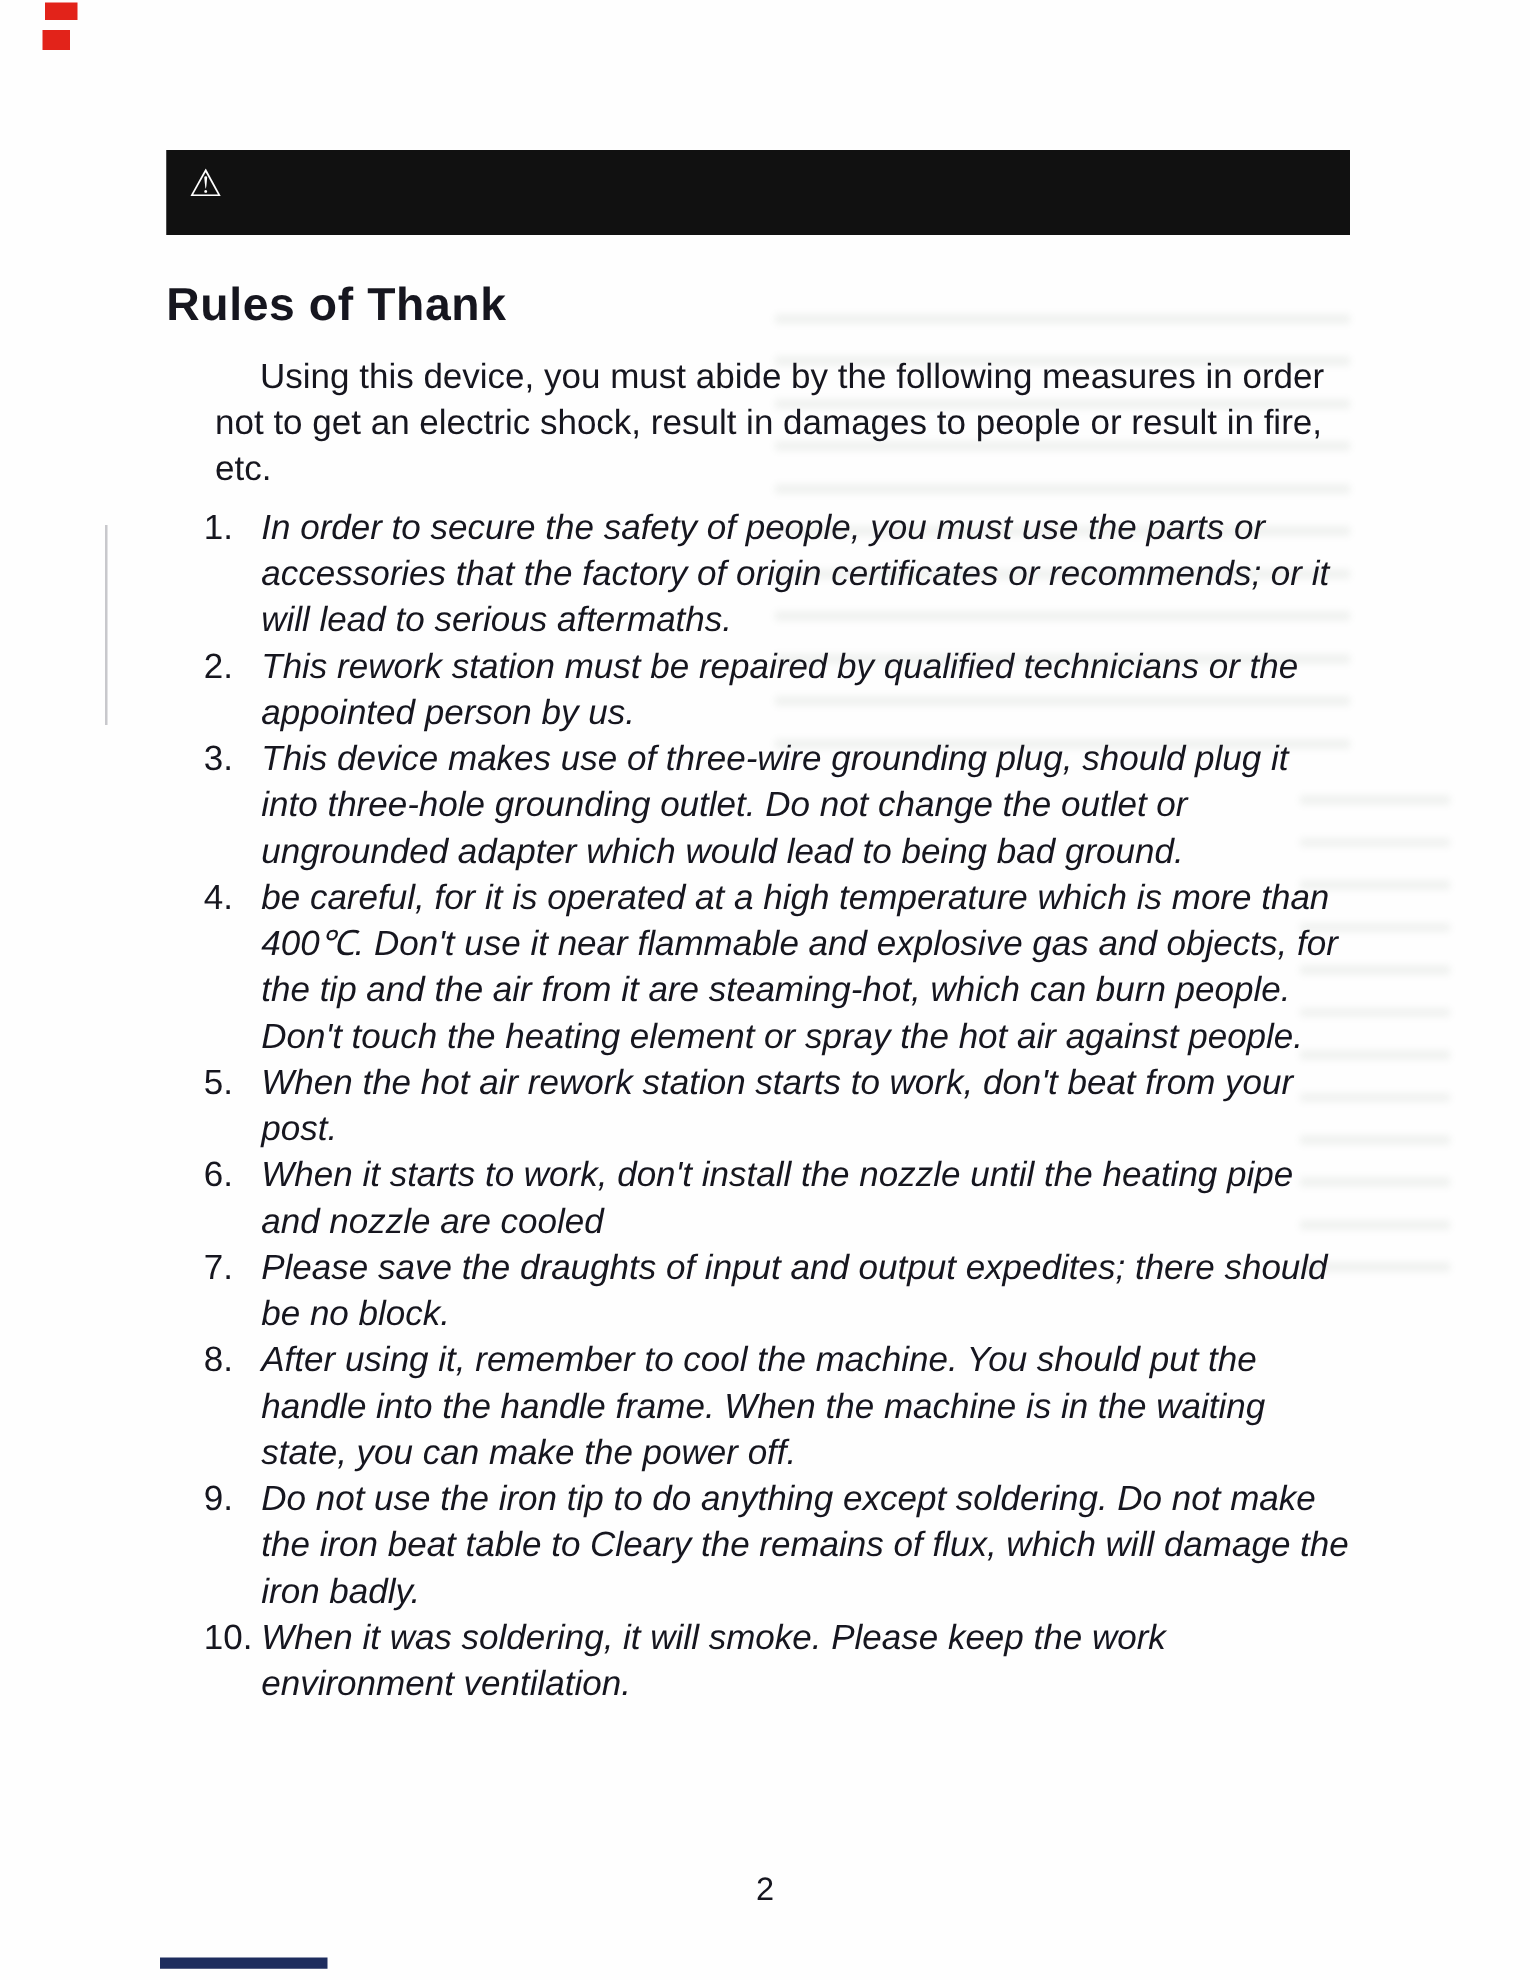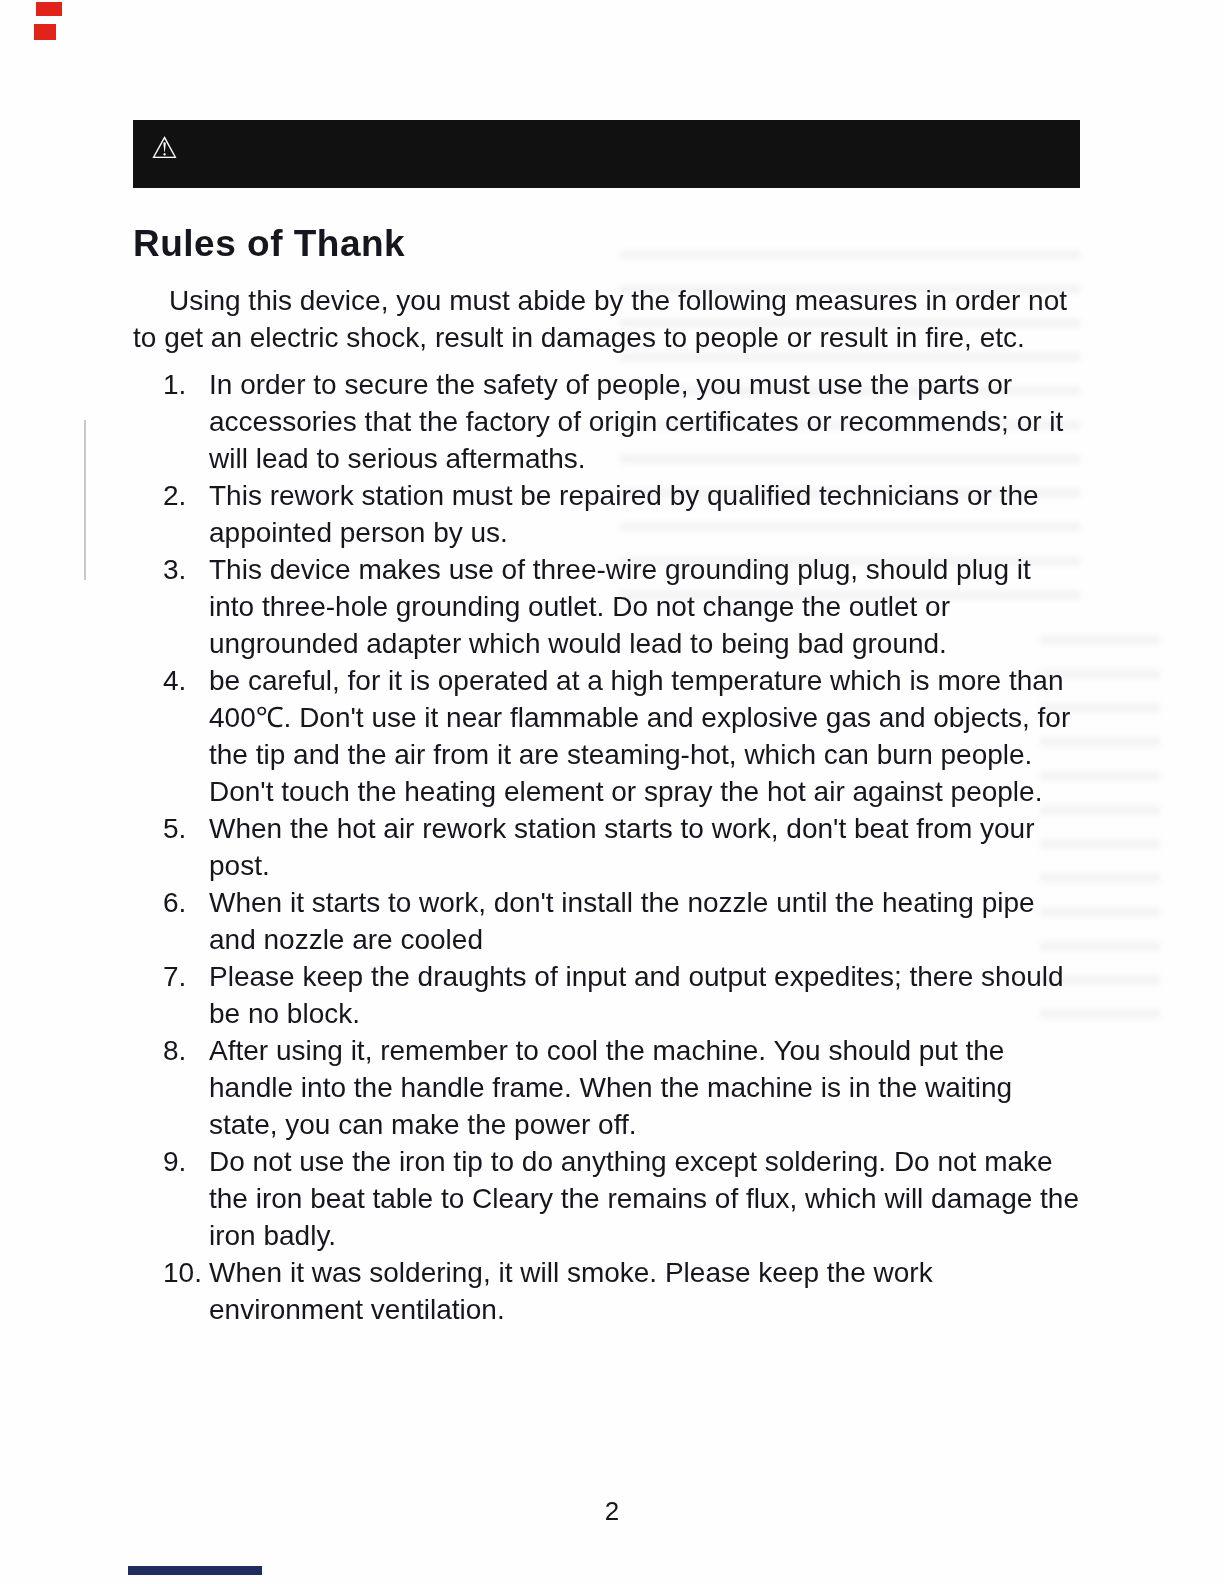--- a/index.html
+++ b/index.html
@@ -69,37 +69,37 @@
     margin: 26px 0 0 0;
     text-indent: 36px;
   }
   h1 {
     font-size: 37px;
     line-height: 40px;
     margin: 36px 0 18px 0;
     font-weight: bold;
     letter-spacing: .5px;
   }
-  .lead { margin-top: 0; }
+  .lead { margin-top: 0; margin-left: 39px; }
   .rules {
     list-style: none;
     margin: 10px 0 0 0;
     padding: 0 0 0 30px;
   }
   .rule {
     display: flex;
     font-size: 28px;
     line-height: 37px;
     margin: 0;
   }
   .rule-num {
     flex: 0 0 46px;
     text-align: left;
   }
-  .rule-text { flex: 1 1 auto; }
+  .rule-text { flex: 1 1 auto; font-style: italic; }
   .page-number {
     position: absolute;
     left: 0;
     top: 1496px;
     width: 1224px;
     text-align: center;
     font-size: 26px;
     color: #16161f;
   }
   .footer-bar {
@@ -153,21 +153,21 @@
       <li class="rule">
         <span class="rule-num">5.</span>
         <span class="rule-text">When the hot air rework station starts to work, don't beat from your post.</span>
       </li>
       <li class="rule">
         <span class="rule-num">6.</span>
         <span class="rule-text">When it starts to work, don't install the nozzle until the heating pipe and nozzle are cooled</span>
       </li>
       <li class="rule">
         <span class="rule-num">7.</span>
-        <span class="rule-text">Please keep the draughts of input and output expedites; there should be no block.</span>
+        <span class="rule-text">Please save the draughts of input and output expedites; there should be no block.</span>
       </li>
       <li class="rule">
         <span class="rule-num">8.</span>
         <span class="rule-text">After using it, remember to cool the machine. You should put the handle into the handle frame. When the machine is in the waiting state, you can make the power off.</span>
       </li>
       <li class="rule">
         <span class="rule-num">9.</span>
         <span class="rule-text">Do not use the iron tip to do anything except soldering. Do not make the iron beat table to Cleary the remains of flux, which will damage the iron badly.</span>
       </li>
       <li class="rule">

